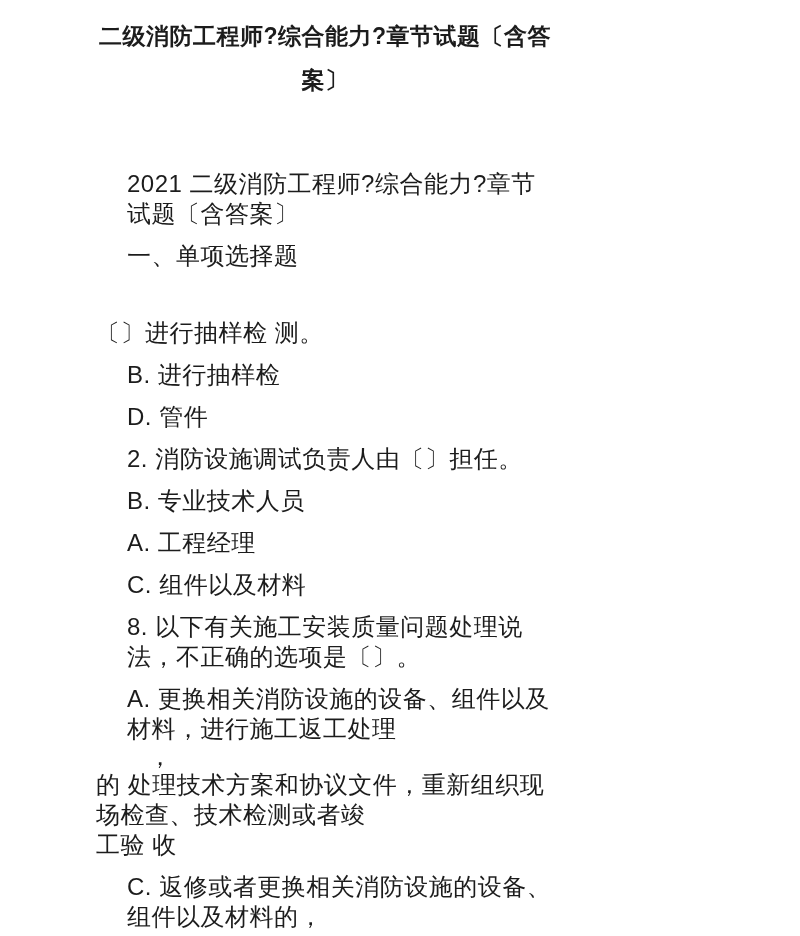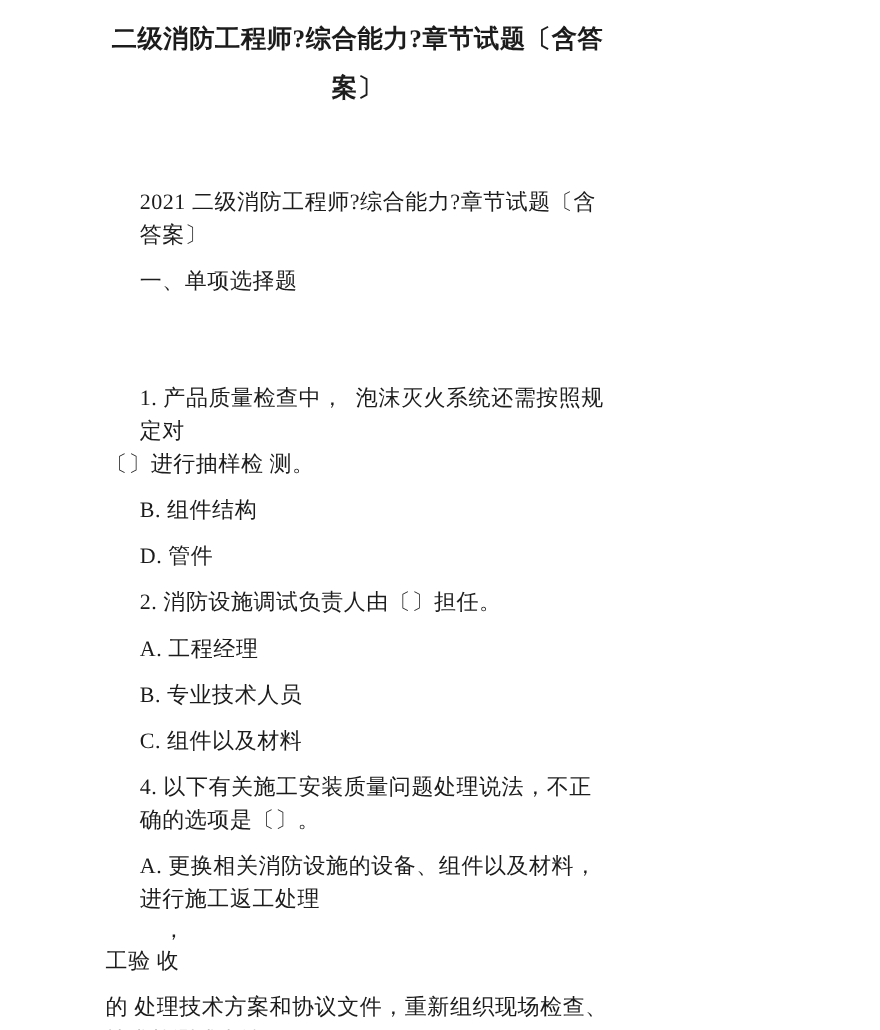--- a/index.html
+++ b/index.html
@@ -6,66 +6,65 @@
     margin: 0;
     padding: 0;
     background: #ffffff;
   }
   .page {
     position: relative;
     width: 644px;
     height: 936px;
     background: #ffffff;
     overflow: hidden;
-    font-family: Liberation Serif, serif;
+    font-family: Liberation Sans, sans-serif;
     color: #1c1c1c;
     box-sizing: border-box;
     padding: 0 90px 0 96px;
   }
   .doc-title {
     text-align: center;
     font-size: 23px;
     font-weight: bold;
     line-height: 44px;
     margin: 14px 0 67px 0;
     letter-spacing: 0.5px;
     white-space: pre-wrap;
   }
   .line {
-    font-size: 20px;
+    font-size: 24px;
     line-height: 30px;
     white-space: pre-wrap;
     letter-spacing: 0.5px;
   }
   .indent { padding-left: 31px; }
   .comma-line { padding-left: 52px; line-height: 26px; }
   .gap { margin-bottom: 12px; }
-  .section-gap { margin-bottom: 76px; }
+  .section-gap { margin-bottom: 47px; }
 </style>
 </head>
 <body>
 
 <div class="page">
 
   <div class="doc-title">二级消防工程师?综合能力?章节试题〔含答案〕</div>
 
   <div class="line indent gap">2021 二级消防工程师?综合能力?章节试题〔含答案〕</div>
 
   <div class="line indent section-gap">一、单项选择题</div>
 
-  <div class="line indent">1. 产品质量检查中，  泡沫灭火系统还需按照规定对</div>
   <div class="line gap">〔〕进行抽样检 测。</div>
-  <div class="line indent gap">B. 组件结构</div>
+  <div class="line indent gap">B. 进行抽样检</div>
   <div class="line indent gap">D. 管件</div>
 
   <div class="line indent gap">2. 消防设施调试负责人由〔〕担任。</div>
+  <div class="line indent gap">B. 专业技术人员</div>
   <div class="line indent gap">A. 工程经理</div>
-  <div class="line indent gap">B. 专业技术人员</div>
   <div class="line indent gap">C. 组件以及材料</div>
 
-  <div class="line indent gap">4. 以下有关施工安装质量问题处理说法，不正确的选项是〔〕。</div>
+  <div class="line indent gap">8. 以下有关施工安装质量问题处理说法，不正确的选项是〔〕。</div>
   <div class="line indent">A. 更换相关消防设施的设备、组件以及材料，进行施工返工处理</div>
   <div class="line comma-line">，</div>
+  <div class="line">的 处理技术方案和协议文件，重新组织现场检查、技术检测或者竣</div>
   <div class="line gap">工验 收</div>
-  <div class="line">的 处理技术方案和协议文件，重新组织现场检查、技术检测或者竣</div>
   <div class="line indent">C. 返修或者更换相关消防设施的设备、  组件以及材料的，</div>
 
 </div>
 
 </body></html>

